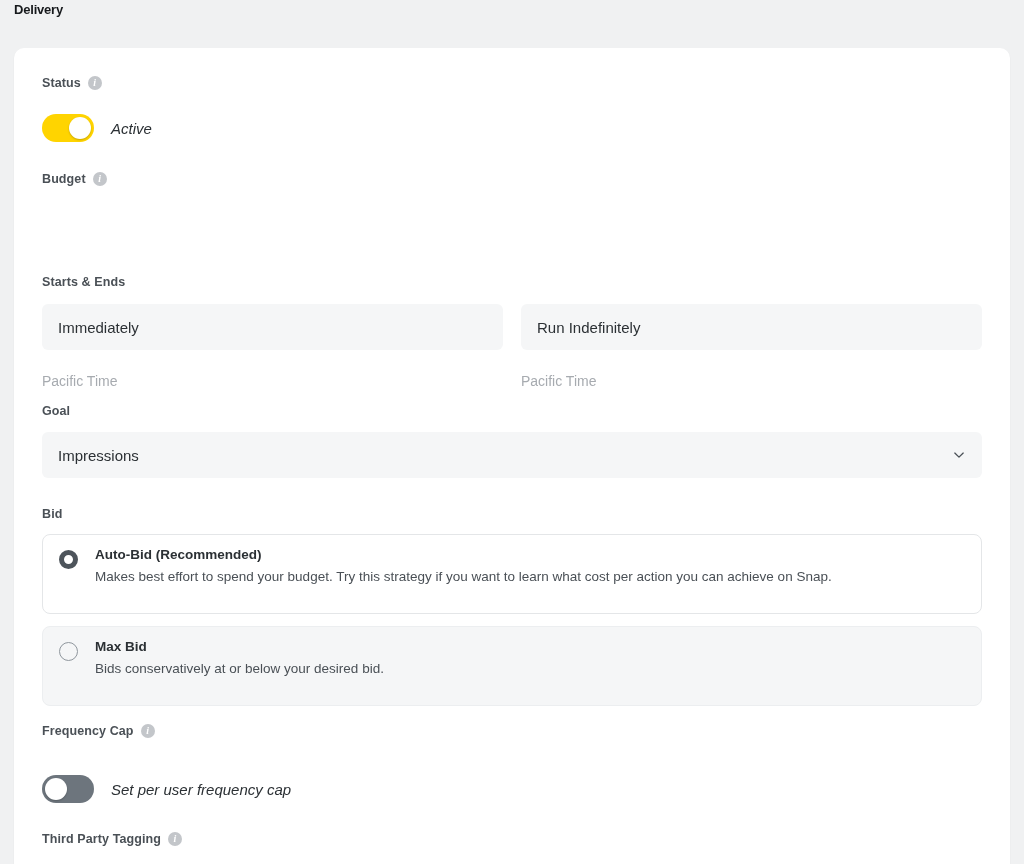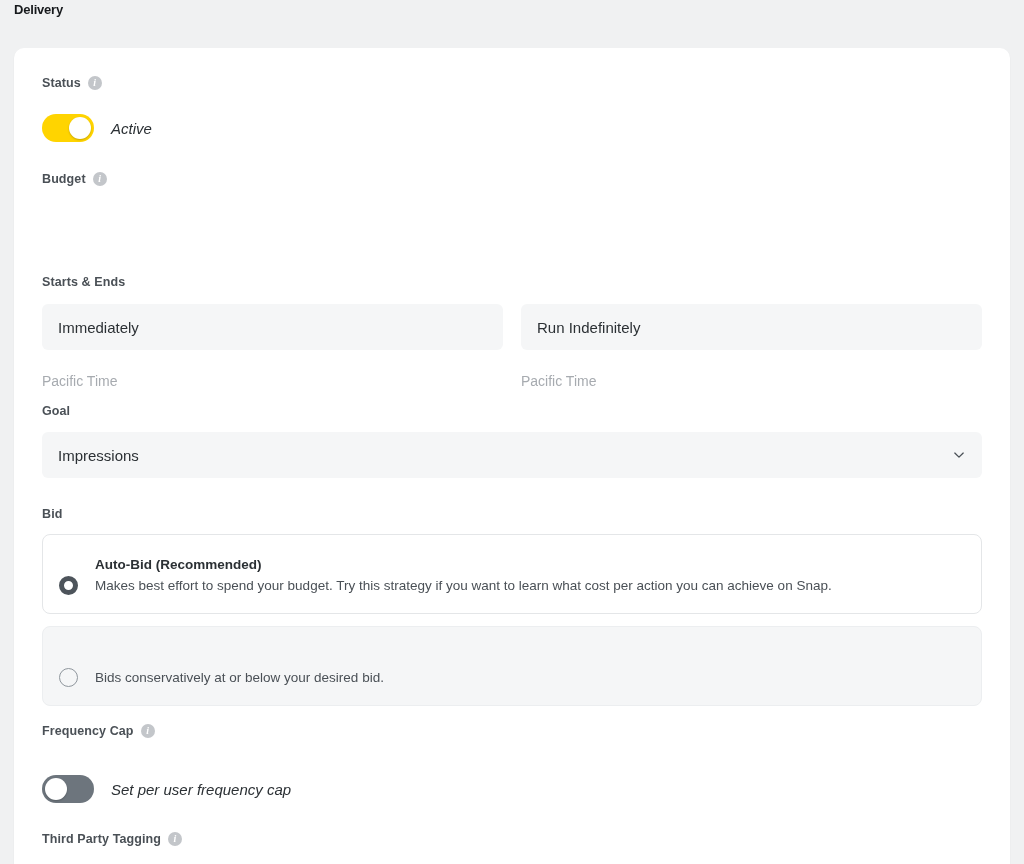--- a/index.html
+++ b/index.html
@@ -165,24 +165,24 @@
   .helper-text {
     margin-top: 24px;
     font-size: 14px;
     color: #a7abb0;
     line-height: 1;
   }
 
   
   .bid-card {
     display: flex;
-    align-items: flex-end;
+    align-items: flex-start;
     gap: 17px;
     border-radius: 8px;
-    padding: 18px 18px 18px 16px;
+    padding: 12px 18px 18px 16px;
     min-height: 80px;
   }
   .bid-card.selected {
     background: #ffffff;
     border: 1px solid #e4e6e8;
   }
   .bid-card.unselected {
     background: #f5f6f7;
     border: 1px solid #eceef0;
     cursor: pointer;
@@ -305,20 +305,21 @@
           <div class="radio checked"></div>
           <div class="bid-texts">
             <div class="bid-title">Auto-Bid (Recommended)</div>
             <div class="bid-desc">Makes best effort to spend your budget. Try this strategy if you want to learn what cost per action you can achieve on Snap.</div>
           </div>
         </div>
 
         <div class="bid-card unselected">
           <div class="radio unchecked"></div>
           <div class="bid-texts">
+            <div class="bid-title">Max Bid</div>
             <div class="bid-desc">Bids conservatively at or below your desired bid.</div>
           </div>
         </div>
       </div>
 
       <div class="blk-freq-lbl field-label">
         <span>Frequency Cap</span>
         <span class="info-icon">i</span>
       </div>
 

